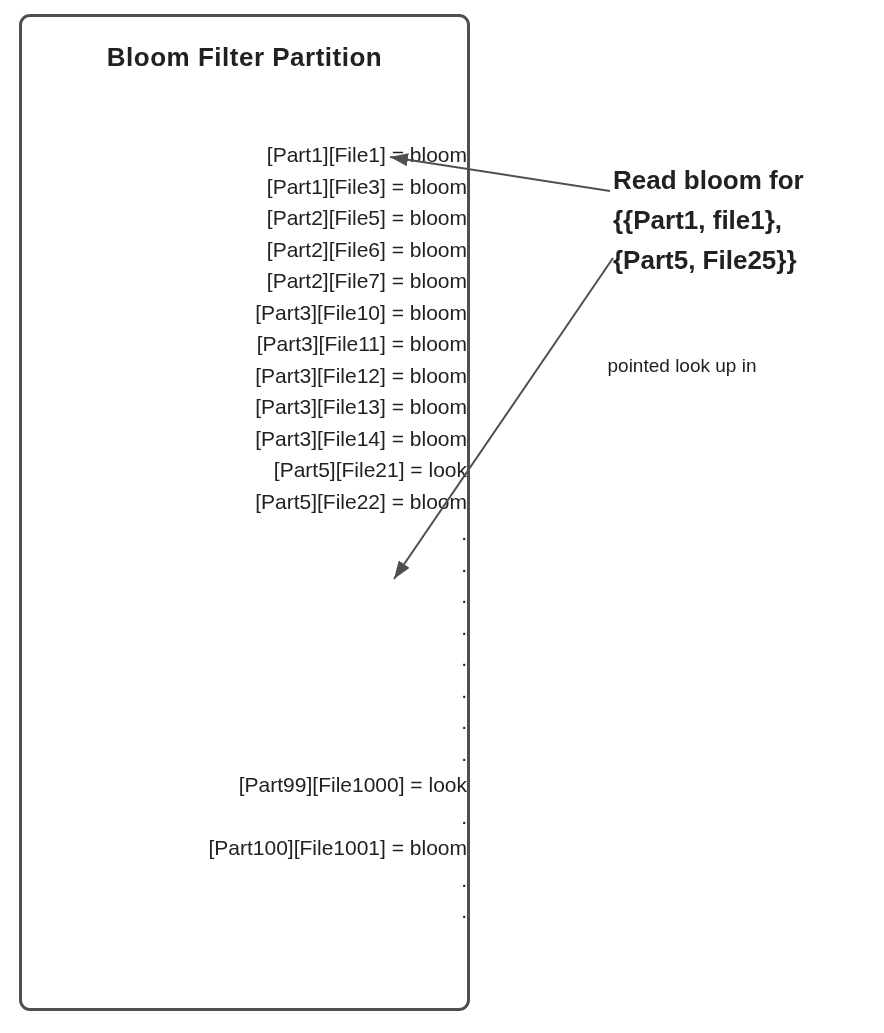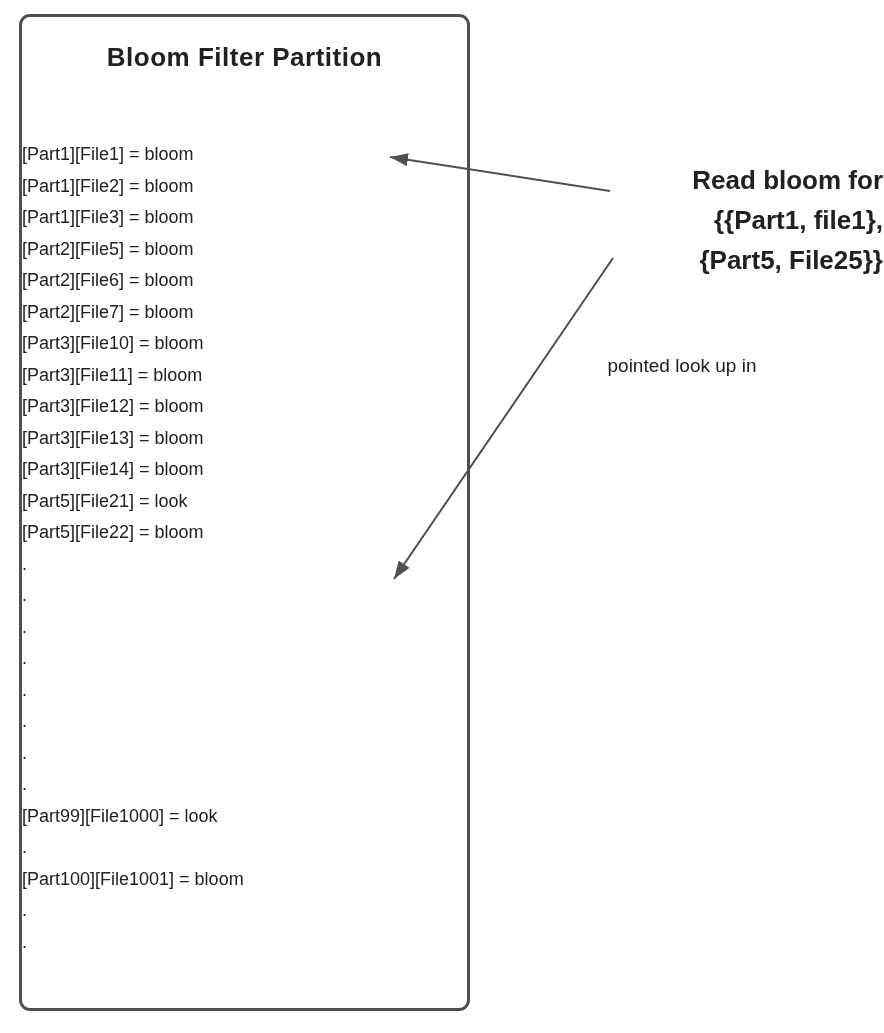--- a/index.html
+++ b/index.html
@@ -18,27 +18,27 @@
     position: absolute; left: 19px; top: 14px; width: 451px; height: 997px;
     border: 3px solid var(--line); border-radius: 11px; background: var(--bg);
   }
   .box-title {
     position: absolute; top: 25px; left: 0; right: 0;
     text-align: center; font-size: 26px; font-weight: bold; color: var(--text);
     letter-spacing: 0.5px;
   }
   .entry-list {
     position: absolute; top: 122px; left: 0; right: 0;
-    text-align: left; font-size: 18px; line-height: 31.5px; color: var(--text);
+    text-align: right; font-size: 21px; line-height: 31.5px; color: var(--text);
   }
   .entry { white-space: pre; }
 
   .read-bloom-label {
     position: absolute; left: 613px; top: 160px; width: 270px;
-    text-align: right; font-size: 26px; font-weight: bold; line-height: 40px;
+    text-align: left; font-size: 26px; font-weight: bold; line-height: 40px;
     color: var(--text);
   }
   .pointed-label {
     position: absolute; left: 582px; top: 349px; width: 200px;
     text-align: center; font-size: 19px; line-height: 33px; color: var(--text);
   }
 
   .arrow-layer { position: absolute; inset: 0; pointer-events: none; }
   .arrow-layer line { stroke: var(--line); stroke-width: 2; }
   .arrow-layer marker path { fill: var(--line); }
@@ -46,21 +46,20 @@
 </head>
 <body>
 
 <div class="canvas">
 
   <div class="partition-box">
     <div class="box-title">Bloom Filter Partition</div>
     <div class="entry-list">
 
     <div class="entry">[Part1][File1] = bloom</div>
-        <div class="entry">[Part1][File2] = bloom</div>
         <div class="entry">[Part1][File3] = bloom</div>
         <div class="entry">[Part2][File5] = bloom</div>
         <div class="entry">[Part2][File6] = bloom</div>
         <div class="entry">[Part2][File7] = bloom</div>
         <div class="entry">[Part3][File10] = bloom</div>
         <div class="entry">[Part3][File11] = bloom</div>
         <div class="entry">[Part3][File12] = bloom</div>
         <div class="entry">[Part3][File13] = bloom</div>
         <div class="entry">[Part3][File14] = bloom</div>
         <div class="entry">[Part5][File21] = look</div>

